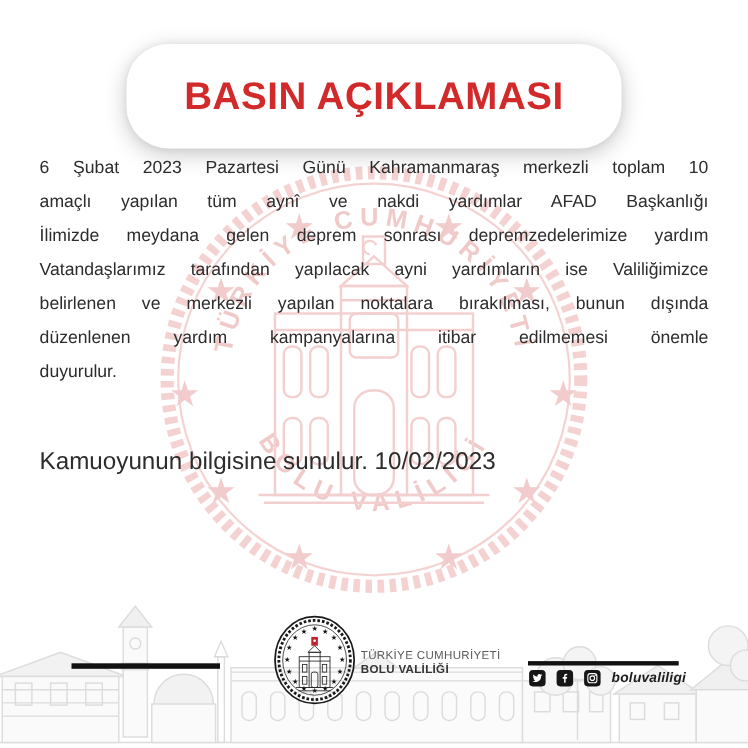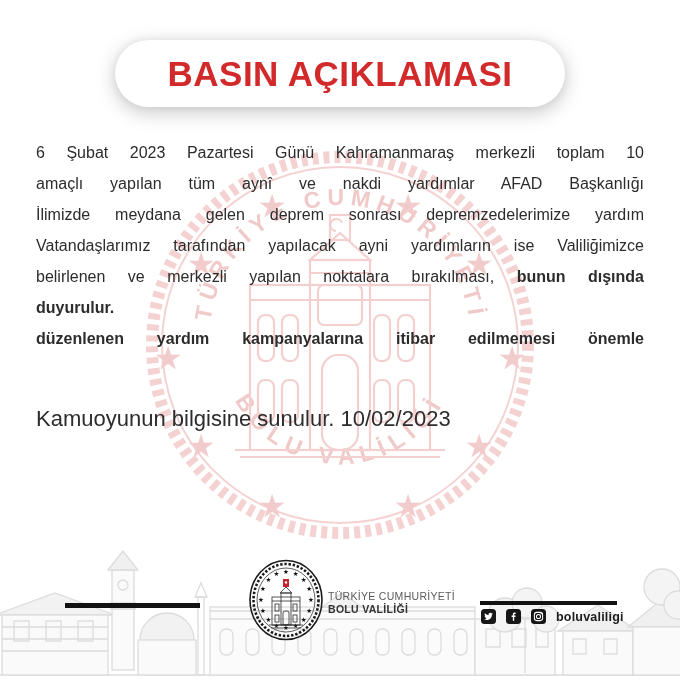--- a/index.html
+++ b/index.html
@@ -1,50 +1,50 @@
 <!DOCTYPE html>
 <html><head>
 <meta charset="utf-8">
 <style>
   html,body{margin:0;padding:0;}
   body{width:680px;height:680px;background:#ffffff;font-family:"Liberation Sans",sans-serif;}
   .page{position:relative;width:680px;height:680px;overflow:hidden;background:#fff;}
 
   
   .title-pill{
-    position:absolute;left:115px;top:40px;width:450px;height:67px;
+    position:absolute;left:115px;top:40px;width:450px;height:95px;
     background:#ffffff;border-radius:38px;
     box-shadow:0 5px 20px rgba(0,0,0,.22), 0 0 8px rgba(0,0,0,.06);
     display:flex;align-items:center;justify-content:center;
   }
   .title-pill span{
     color:#d22a2b;font-size:35px;font-weight:800;letter-spacing:.5px;white-space:nowrap;
   }
 
   
   .content{position:absolute;left:36px;top:137px;width:608px;color:#2c2c2c;}
   .jline{font-size:16px;line-height:31px;text-align:justify;text-align-last:justify;white-space:normal;}
   .jline.last{text-align-last:left;}
   .p2{}
   .closing{margin-top:49px;font-size:22px;line-height:31px;}
-  .b{font-weight:bold;}
+  .b{font-weight:normal;}
 
   
   .watermark{position:absolute;left:140px;top:145px;width:400px;height:400px;opacity:.85;pointer-events:none;}
 
   
   .cityscape{position:absolute;left:0;top:545px;width:680px;height:135px;pointer-events:none;}
   .bar{position:absolute;background:#121212;height:5px;}
   .bar-left{left:65px;top:603px;width:135px;}
   .bar-right{left:480px;top:601px;width:137px;height:4px;}
   .footer-seal{position:absolute;left:246px;top:557px;width:80px;height:86px;}
   .org-block{position:absolute;left:328px;top:590px;line-height:1.25;}
   .org-line1{font-size:10.5px;color:#5a5a5a;letter-spacing:.3px;}
   .org-line2{font-size:10.5px;font-weight:bold;color:#333;letter-spacing:.3px;}
-  .social-row{position:absolute;left:481px;top:609px;display:flex;align-items:center;gap:10px;}
+  .social-row{position:absolute;left:481px;top:609px;display:flex;gap:10px;font-style:italic;}
   .sicon{width:15px;height:15px;border-radius:3.5px;background:#161616;display:flex;align-items:center;justify-content:center;}
   .sicon svg{width:11px;height:11px;display:block;}
   .handle{font-size:12.5px;font-weight:bold;color:#1d1d1d;letter-spacing:.2px;}
 </style>
 </head>
 <body>
 
 <div class="page">
 
   <svg class="watermark" viewBox="0 0 400 400">
@@ -150,22 +150,22 @@
 
   <div class="content">
     <div class="p1">
       <div class="jline"><span>6 Şubat 2023 Pazartesi Günü Kahramanmaraş merkezli toplam 10</span></div>
       <div class="jline"><span>amaçlı yapılan tüm aynî ve nakdi yardımlar AFAD Başkanlığı</span></div>
       <div class="jline"><span>İlimizde meydana gelen deprem sonrası depremzedelerimize yardım</span></div>
     </div>
     <div class="p2">
       <div class="jline"><span>Vatandaşlarımız tarafından yapılacak ayni yardımların ise Valiliğimizce</span></div>
       <div class="jline"><span>belirlenen ve merkezli yapılan noktalara bırakılması,</span> <span class="b">bunun dışında</span></div>
+      <div class="jline"><span class="b">düzenlenen yardım kampanyalarına itibar edilmemesi önemle</span></div>
       <div class="jline last"><span class="b">duyurulur.</span></div>
-      <div class="jline"><span class="b">düzenlenen yardım kampanyalarına itibar edilmemesi önemle</span></div>
     </div>
     <div class="closing">Kamuoyunun bilgisine sunulur. 10/02/2023</div>
   </div>
 
   <div class="bar bar-left"></div>
   <div class="bar bar-right"></div>
 
   <svg class="footer-seal" viewBox="0 0 80 86">
     <ellipse cx="40" cy="43" rx="36" ry="39.5" fill="none" stroke="#1a1a1a" stroke-width="1.6"></ellipse>
     <ellipse cx="40" cy="43" rx="32.5" ry="36" fill="none" stroke="#1a1a1a" stroke-width="2.6" stroke-dasharray="2.4 1.8"></ellipse>

